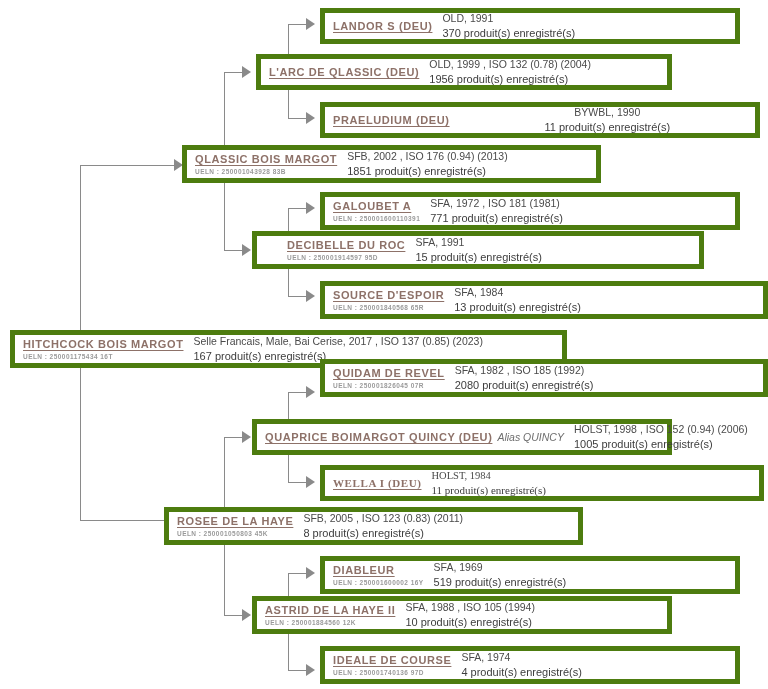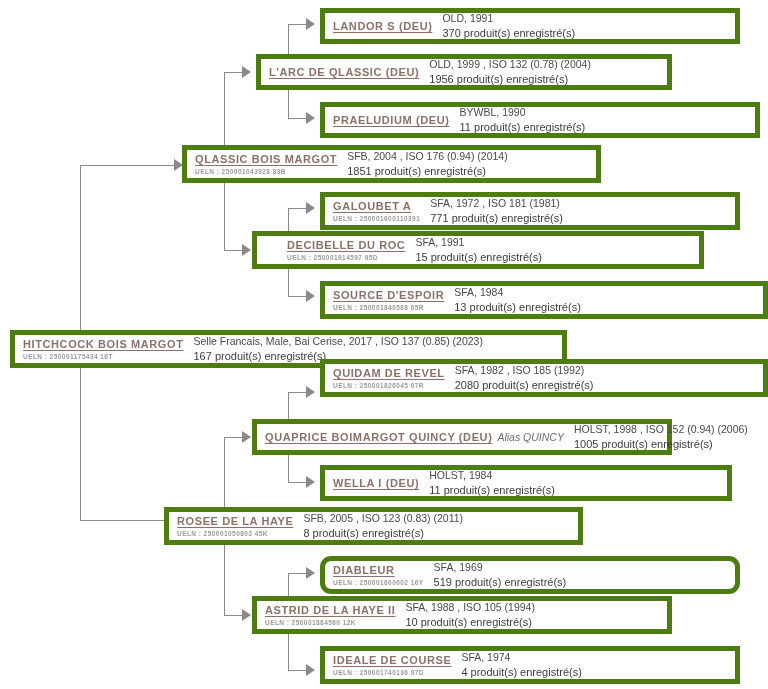--- a/index.html
+++ b/index.html
@@ -158,41 +158,41 @@
       <div class="name-row">
         <span class="horse-name">L'ARC DE QLASSIC (DEU)</span>
       </div>
     </div>
     <div class="info-col">
       <div class="info-line">OLD, 1999 , ISO 132 (0.78) (2004)</div>
       <div class="prod-line">1956 produit(s) enregistré(s)</div>
     </div>
   </div>
 
-  <div class="node" style="left:320px;top:102px;width:440px;height:36px;">
+  <div class="node" style="left:320px;top:102px;width:440px;height:36px;text-align:center;">
     <div class="id-col">
       <div class="name-row">
         <span class="horse-name">PRAELUDIUM (DEU)</span>
       </div>
     </div>
     <div class="info-col">
       <div class="info-line">BYWBL, 1990</div>
       <div class="prod-line">11 produit(s) enregistré(s)</div>
     </div>
   </div>
 
   <div class="node" style="left:182px;top:145px;width:419px;height:38px;">
     <div class="id-col">
       <div class="name-row">
         <span class="horse-name">QLASSIC BOIS MARGOT</span>
       </div>
       <div class="ueln">UELN : 250001043928 83B</div>
     </div>
     <div class="info-col">
-      <div class="info-line">SFB, 2004 , ISO 176 (0.94) (2014)</div>
+      <div class="info-line">SFB, 2002 , ISO 176 (0.94) (2013)</div>
       <div class="prod-line">1851 produit(s) enregistré(s)</div>
     </div>
   </div>
 
   <div class="node" style="left:320px;top:192px;width:420px;height:38px;">
     <div class="id-col">
       <div class="name-row">
         <span class="horse-name">GALOUBET A</span>
       </div>
       <div class="ueln">UELN : 250001600110391</div>
@@ -261,21 +261,21 @@
         <span class="horse-name">QUAPRICE BOIMARGOT QUINCY (DEU)</span>
         <span class="alias">Alias QUINCY</span>
       </div>
     </div>
     <div class="info-col">
       <div class="info-line">HOLST, 1998 , ISO 152 (0.94) (2006)</div>
       <div class="prod-line">1005 produit(s) enregistré(s)</div>
     </div>
   </div>
 
-  <div class="node" style="left:320px;top:465px;width:412px;height:36px;">
+  <div class="node" style="left:320px;top:465px;width:444px;height:36px;font-family:Liberation Serif, serif;">
     <div class="id-col">
       <div class="name-row">
         <span class="horse-name">WELLA I (DEU)</span>
       </div>
     </div>
     <div class="info-col">
       <div class="info-line">HOLST, 1984</div>
       <div class="prod-line">11 produit(s) enregistré(s)</div>
     </div>
   </div>
@@ -286,21 +286,21 @@
         <span class="horse-name">ROSEE DE LA HAYE</span>
       </div>
       <div class="ueln">UELN : 250001050803 45K</div>
     </div>
     <div class="info-col">
       <div class="info-line">SFB, 2005 , ISO 123 (0.83) (2011)</div>
       <div class="prod-line">8 produit(s) enregistré(s)</div>
     </div>
   </div>
 
-  <div class="node" style="left:320px;top:556px;width:420px;height:38px;border-radius:11px;">
+  <div class="node" style="left:320px;top:556px;width:420px;height:38px;">
     <div class="id-col">
       <div class="name-row">
         <span class="horse-name">DIABLEUR</span>
       </div>
       <div class="ueln">UELN : 250001600002 16Y</div>
     </div>
     <div class="info-col">
       <div class="info-line">SFA, 1969</div>
       <div class="prod-line">519 produit(s) enregistré(s)</div>
     </div>

